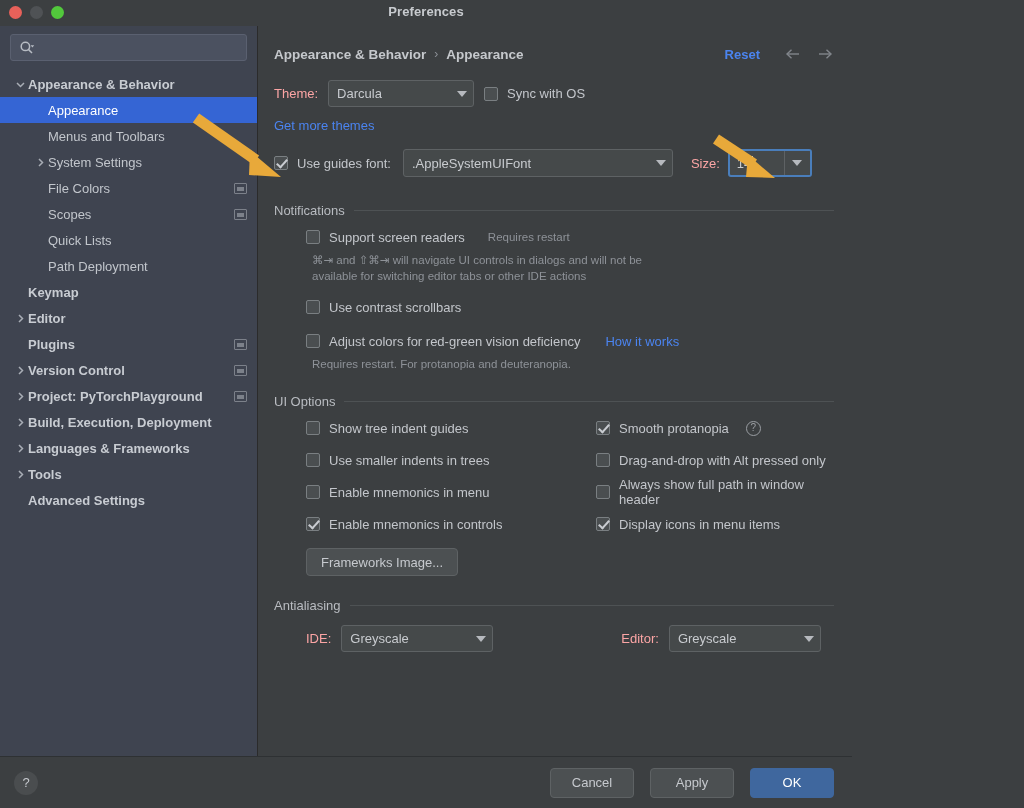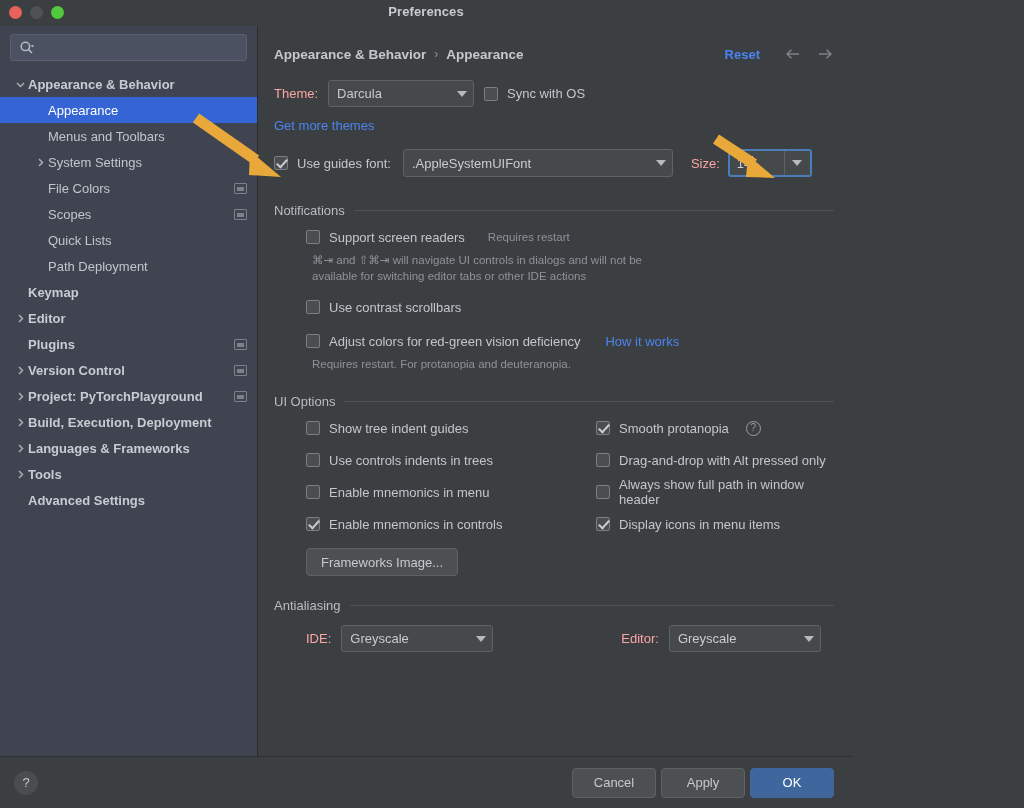--- a/index.html
+++ b/index.html
@@ -314,21 +314,21 @@
   .helpbtn {
     width: 24px; height: 24px;
     border-radius: 50%;
     background: #4a4d4f;
     color: #c6c9ce;
     font-size: 13px;
     display: inline-flex;
     align-items: center; justify-content: center;
     cursor: default;
   }
-  .footer-btns { margin-left: auto; display: flex; gap: 5px; }
+  .footer-btns { margin-left: auto; display: flex; gap: 16px; }
   .fbtn {
     min-width: 84px;
     height: 30px;
     border-radius: 4px;
     font-size: 13px;
     font-family: "Liberation Sans", sans-serif;
     display: inline-flex; align-items: center; justify-content: center;
     cursor: default;
     border: 1px solid #5e6264;
     background: #4c5052;
@@ -591,21 +591,21 @@
             <span class="cb"></span>
             <span>Show tree indent guides</span>
           </div>
           <div class="cb-row">
             <span class="cb checked"></span>
             <span>Smooth protanopia</span>
             <span class="help-circle">?</span>
           </div>
           <div class="cb-row">
             <span class="cb"></span>
-            <span>Use controls indents in trees</span>
+            <span>Use smaller indents in trees</span>
           </div>
           <div class="cb-row">
             <span class="cb"></span>
             <span>Drag-and-drop with Alt pressed only</span>
           </div>
           <div class="cb-row">
             <span class="cb"></span>
             <span>Enable mnemonics in menu</span>
           </div>
           <div class="cb-row">

